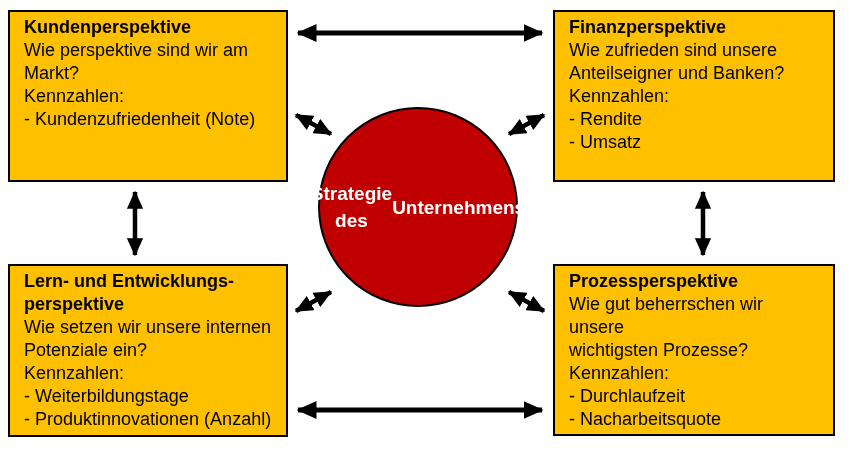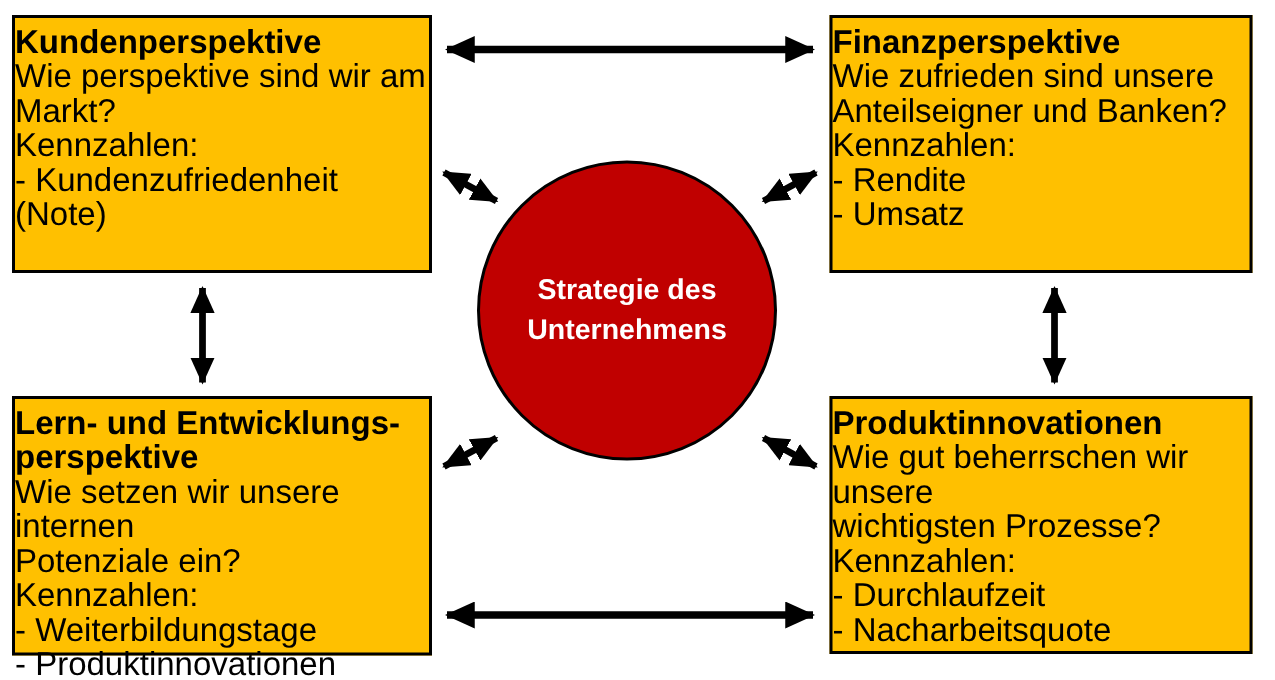--- a/index.html
+++ b/index.html
@@ -27,39 +27,39 @@
     pointer-events: none;
   }
   .arrows line { stroke: var(--arrow); }
   .arrows marker path { fill: var(--arrow); }
   .box {
     position: absolute;
     width: 280px;
     height: 172px;
     background: var(--box-fill);
     border: 2px solid var(--border);
-    padding: 4px 0;
-    font-size: 22px;
+    padding: 4px 14px;
+    font-size: 18px;
     line-height: 23px;
     color: #000;
   }
   .box-tl { left: 8px;   top: 10px;  }
   .box-tr { left: 553px; top: 10px;  width: 282px; }
   .box-bl { left: 8px;   top: 264px; height: 173px; }
   .box-br { left: 553px; top: 264px; width: 282px; }
   .box .title { font-weight: bold; }
   .circle {
     position: absolute;
     left: 318px; top: 107px;
     width: 200px; height: 200px;
     border-radius: 50%;
     background: var(--circle-fill);
     border: 2px solid var(--border);
     display: flex;
-    flex-direction: column;
+    flex-direction: row;
     justify-content: center;
     align-items: center;
     text-align: center;
     color: var(--circle-text);
     font-weight: bold;
     font-size: 19px;
     line-height: 27px;
   }
 </style>
 </head>
@@ -107,21 +107,21 @@
     <div class="title">Lern- und Entwicklungs-</div>
     <div class="title">perspektive</div>
     <div>Wie setzen wir unsere internen</div>
     <div>Potenziale ein?</div>
     <div>Kennzahlen:</div>
     <div>- Weiterbildungstage</div>
     <div>- Produktinnovationen (Anzahl)</div>
   </div>
 
   <div class="box box-br">
-    <div class="title">Produktinnovationen</div>
+    <div class="title">Prozessperspektive</div>
     <div>Wie gut beherrschen wir unsere</div>
     <div>wichtigsten Prozesse?</div>
     <div>Kennzahlen:</div>
     <div>- Durchlaufzeit</div>
     <div>- Nacharbeitsquote</div>
   </div>
 
   <div class="circle">
     <div>Strategie des</div>
     <div>Unternehmens</div>

